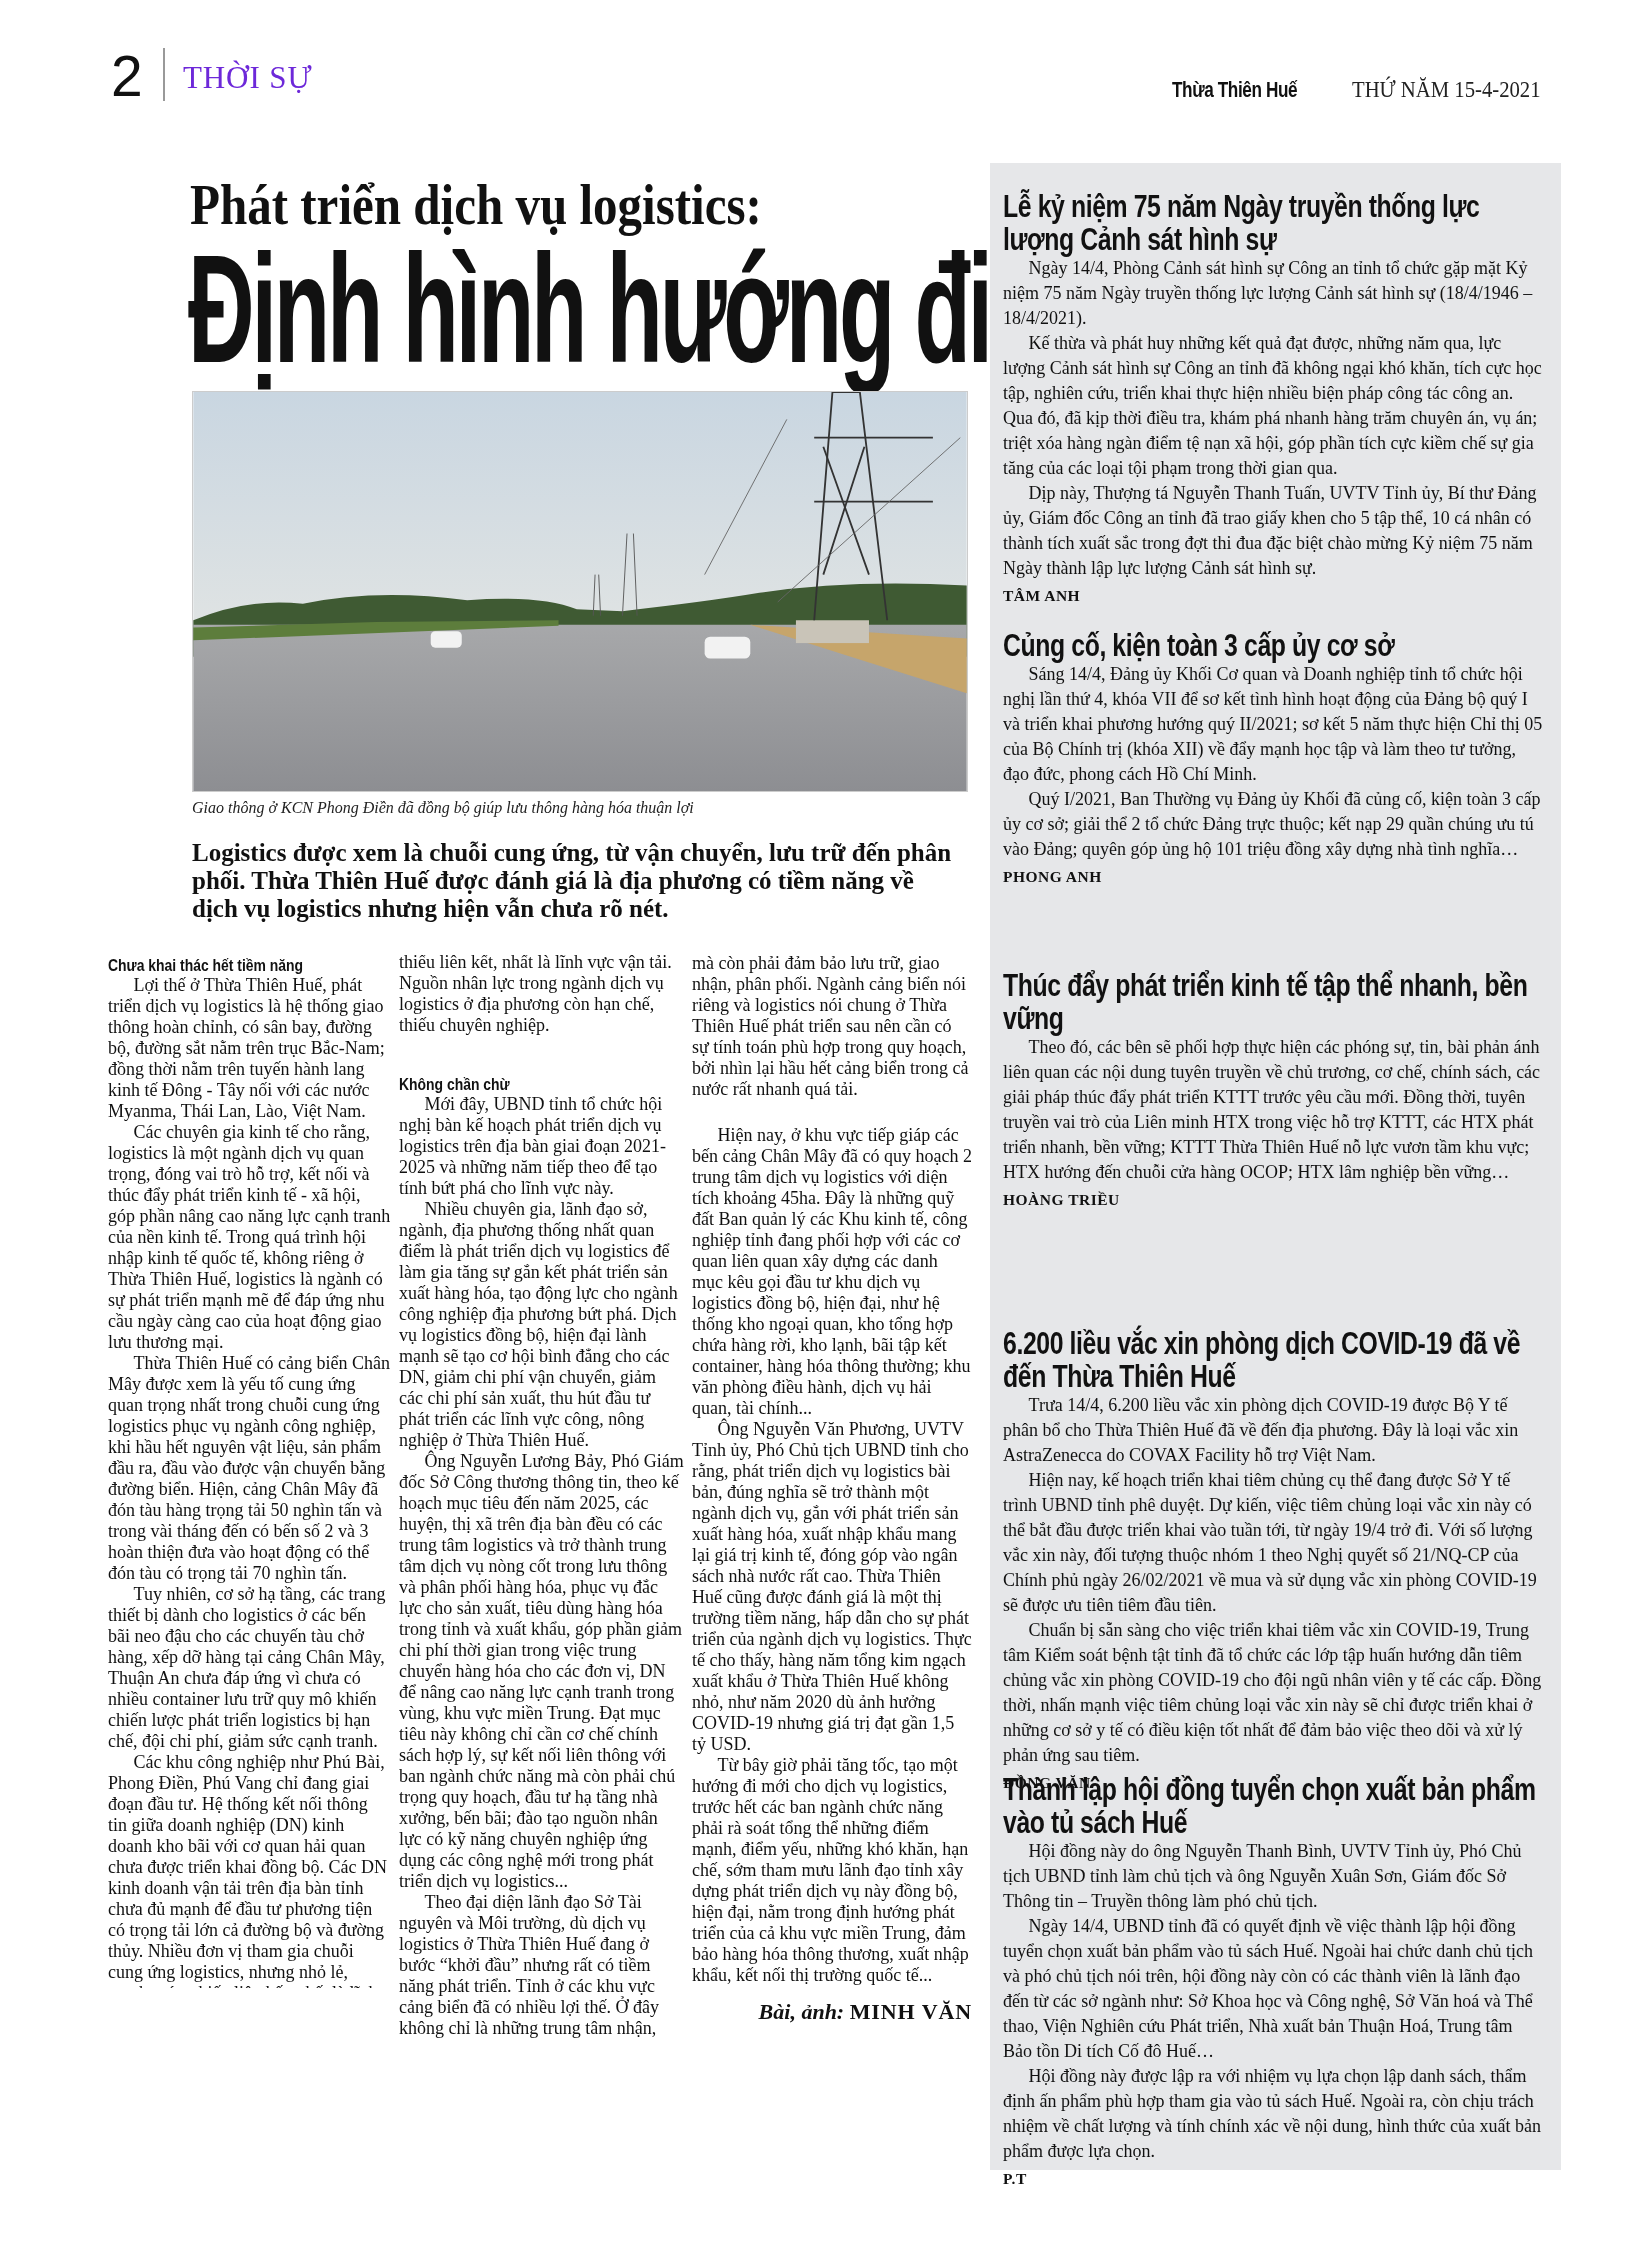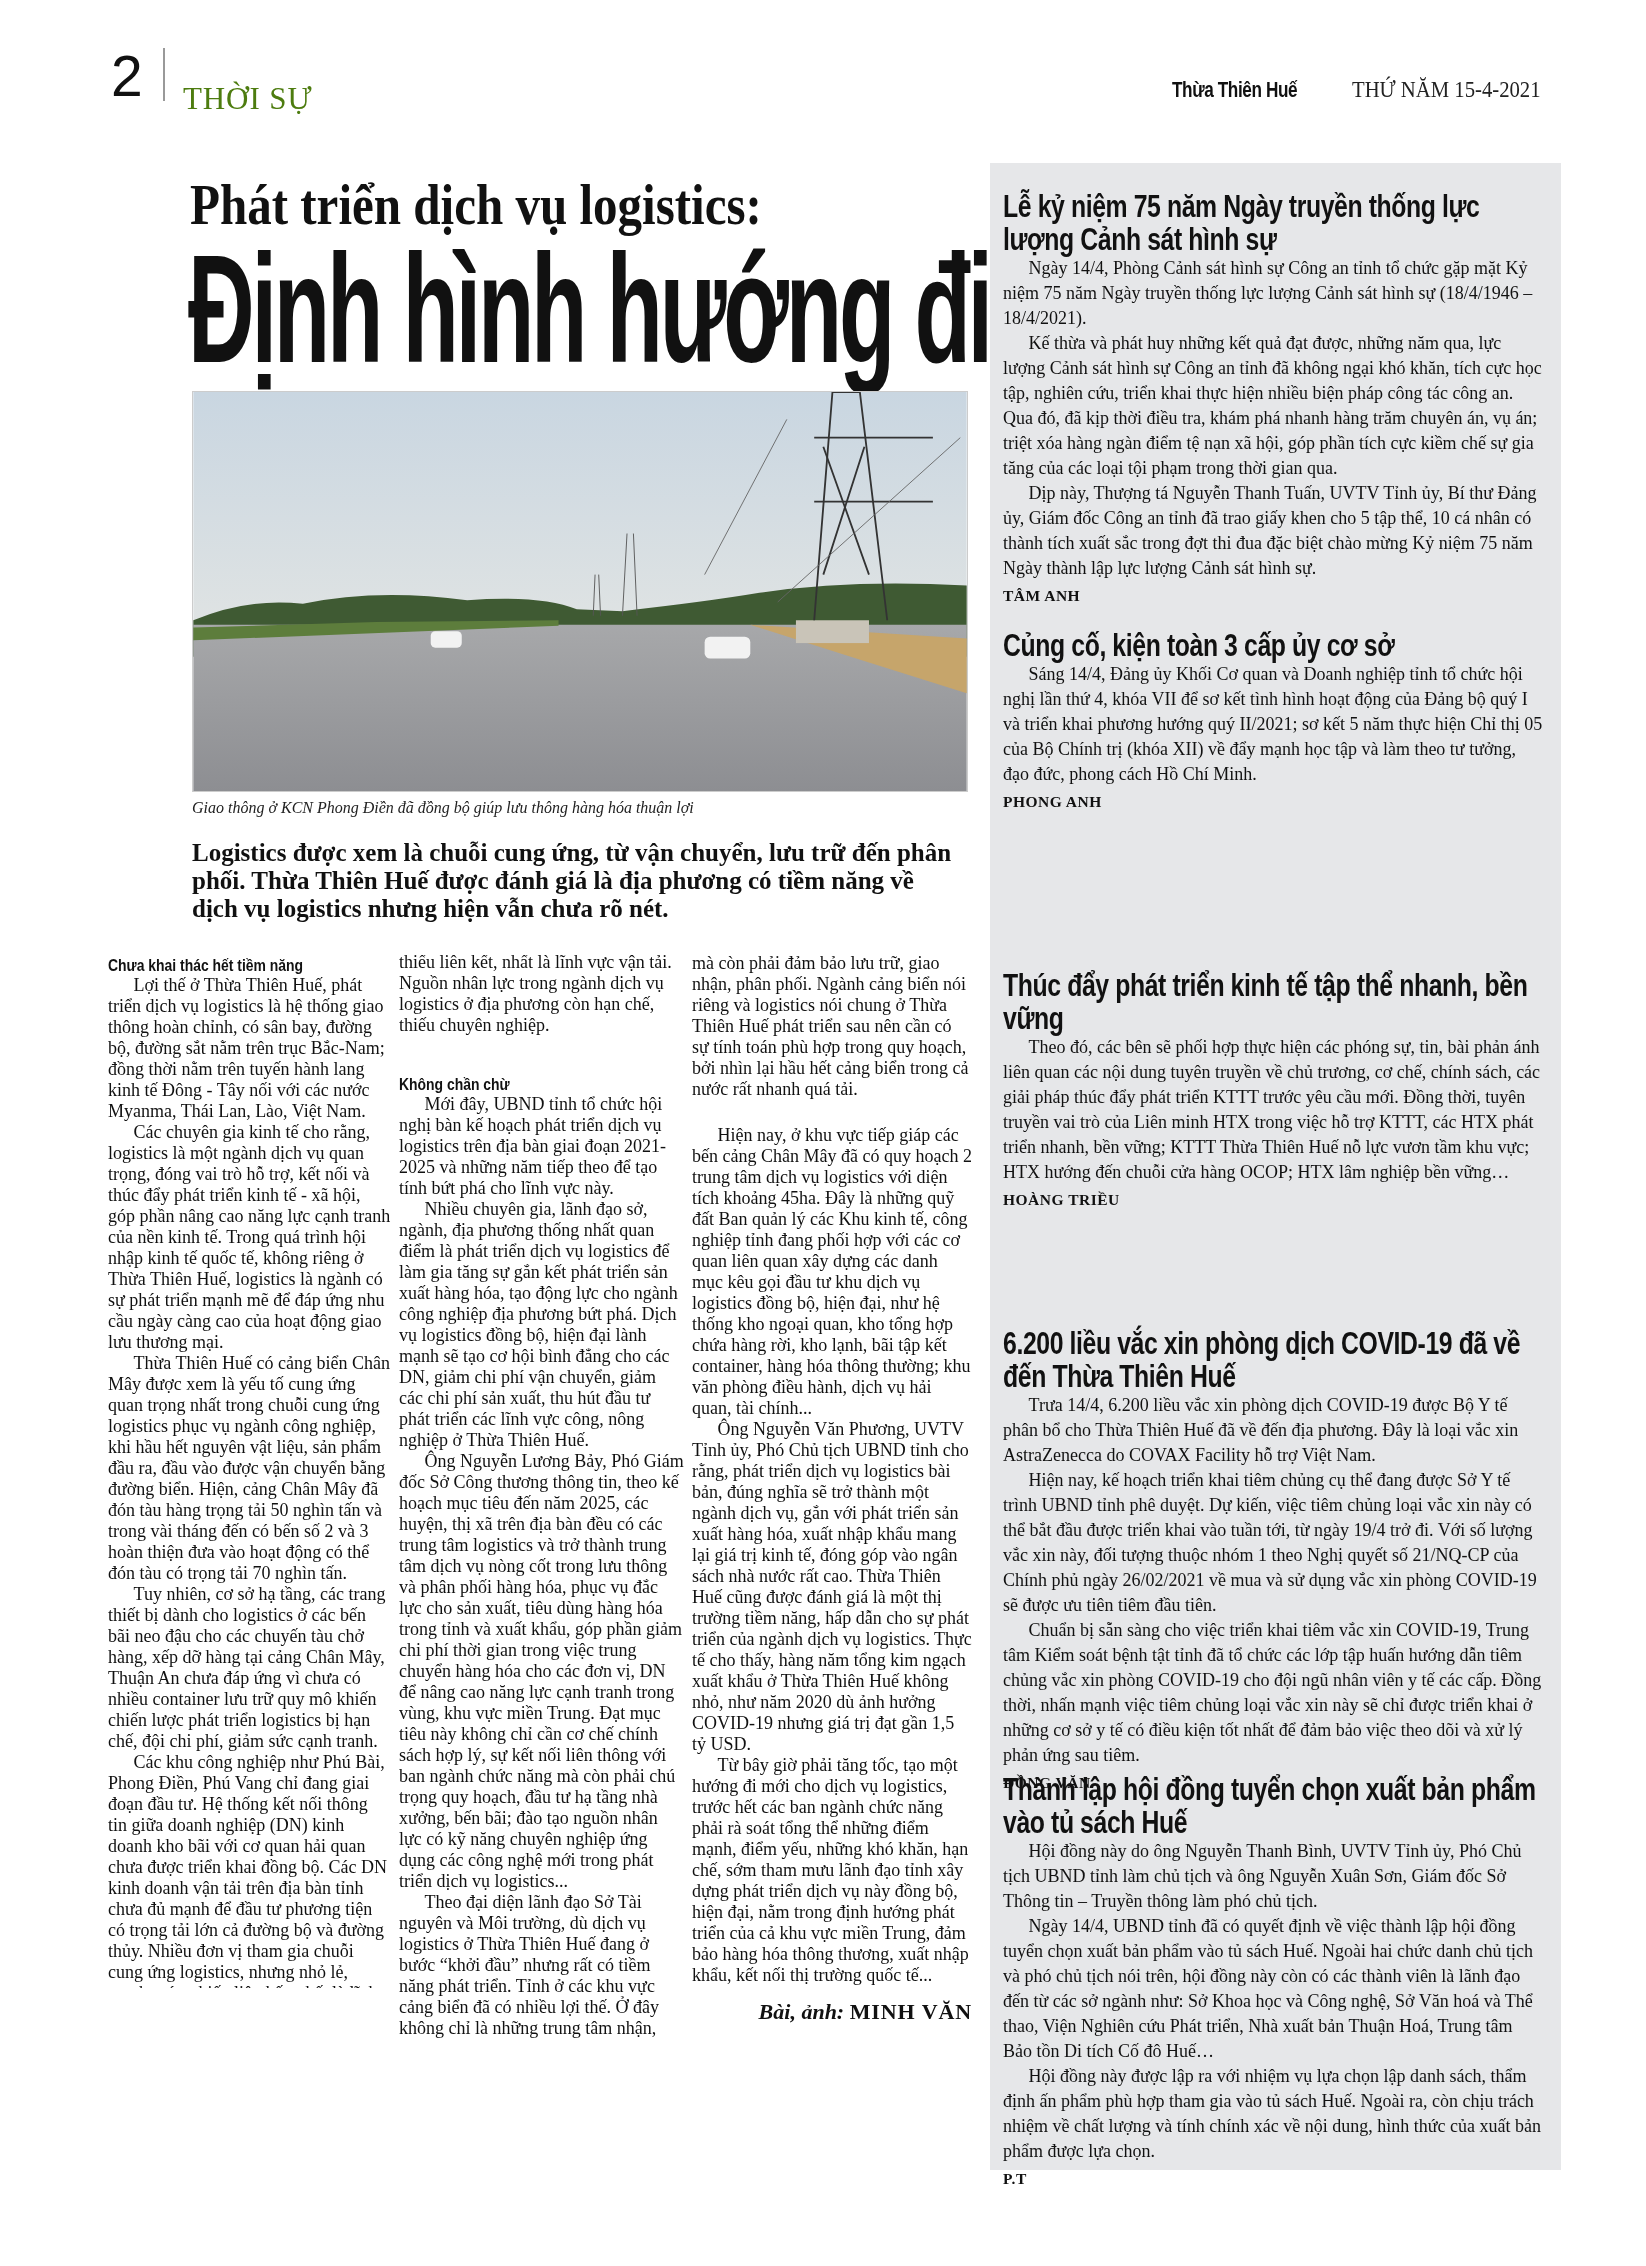--- a/index.html
+++ b/index.html
@@ -3,21 +3,21 @@
 <meta charset="utf-8">
 <style>
   html, body { margin:0; padding:0; background:#fff; }
   body { width:1647px; height:2267px; position:relative; overflow:hidden; color:#111;
          font-family:"Liberation Serif","DejaVu Serif",serif; }
   .abs { position:absolute; }
 
   
   #page-num { left:111px; top:48px; font-family:"Liberation Sans",sans-serif; font-size:57px; line-height:57px; color:#111; }
   #page-rule { left:163px; top:48px; width:1.8px; height:53px; background:#999; }
-  #section { left:183px; top:81px; font-size:31px; letter-spacing:0.9px; color:#4d7c0f; }
+  #section { left:183px; top:60px; font-size:31px; letter-spacing:0.9px; color:#6d28d9; }
   #paper-name { left:1172px; top:77px; font-family:"Liberation Sans",sans-serif; font-weight:bold; font-size:22px; transform:scaleX(0.78); transform-origin:left; letter-spacing:-0.5px; }
   #issue-date { left:1352px; top:77px; font-size:23px; color:#222; transform:scaleX(0.9); transform-origin:left; }
 
   
   #kicker { left:190px; top:175px; font-size:57px; font-weight:bold; line-height:60px; transform:scaleX(0.86); transform-origin:left; white-space:nowrap; }
   #headline { left:188px; top:227px; font-family:"Liberation Sans",sans-serif; font-weight:bold; font-size:154px; line-height:164px; letter-spacing:-5.5px; transform:scaleX(0.60); transform-origin:left; white-space:nowrap; }
   #photo { left:192px; top:391px; width:774px; height:399px; overflow:hidden; border:0.9px solid #ccc; }
   #caption { left:192px; top:797px; font-size:17.4px; font-style:italic; color:#222; white-space:nowrap; transform:scaleX(0.92); transform-origin:left; }
   #sapo { left:192px; top:839px; width:768px; font-size:25px; font-weight:bold; line-height:28px; }
 
@@ -126,20 +126,21 @@
   <h2>Lễ kỷ niệm 75 năm Ngày truyền thống lực lượng Cảnh sát hình sự</h2>
   <p>Ngày 14/4, Phòng Cảnh sát hình sự Công an tỉnh tổ chức gặp mặt Kỷ niệm 75 năm Ngày truyền thống lực lượng Cảnh sát hình sự (18/4/1946 – 18/4/2021).</p>
   <p>Kế thừa và phát huy những kết quả đạt được, những năm qua, lực lượng Cảnh sát hình sự Công an tỉnh đã không ngại khó khăn, tích cực học tập, nghiên cứu, triển khai thực hiện nhiều biện pháp công tác công an. Qua đó, đã kịp thời điều tra, khám phá nhanh hàng trăm chuyên án, vụ án; triệt xóa hàng ngàn điểm tệ nạn xã hội, góp phần tích cực kiềm chế sự gia tăng của các loại tội phạm trong thời gian qua.</p>
   <p>Dịp này, Thượng tá Nguyễn Thanh Tuấn, UVTV Tỉnh ủy, Bí thư Đảng ủy, Giám đốc Công an tỉnh đã trao giấy khen cho 5 tập thể, 10 cá nhân có thành tích xuất sắc trong đợt thi đua đặc biệt chào mừng Kỷ niệm 75 năm Ngày thành lập lực lượng Cảnh sát hình sự.</p>
   <div class="by">TÂM ANH</div>
 </div>
 
 <div class="brief" style="top:629px;">
   <h2>Củng cố, kiện toàn 3 cấp ủy cơ sở</h2>
   <p>Sáng 14/4, Đảng ủy Khối Cơ quan và Doanh nghiệp tỉnh tổ chức hội nghị lần thứ 4, khóa VII để sơ kết tình hình hoạt động của Đảng bộ quý I và triển khai phương hướng quý II/2021; sơ kết 5 năm thực hiện Chỉ thị 05 của Bộ Chính trị (khóa XII) về đẩy mạnh học tập và làm theo tư tưởng, đạo đức, phong cách Hồ Chí Minh.</p>
+  <p>Quý I/2021, Ban Thường vụ Đảng ủy Khối đã củng cố, kiện toàn 3 cấp ủy cơ sở; giải thể 2 tổ chức Đảng trực thuộc; kết nạp 29 quần chúng ưu tú vào Đảng; quyên góp ủng hộ 101 triệu đồng xây dựng nhà tình nghĩa…</p>
   <div class="by">PHONG ANH</div>
 </div>
 
 <div class="brief" style="top:969px;">
   <h2>Thúc đẩy phát triển kinh tế tập thể nhanh, bền vững</h2>
   <p>Theo đó, các bên sẽ phối hợp thực hiện các phóng sự, tin, bài phản ánh liên quan các nội dung tuyên truyền về chủ trương, cơ chế, chính sách, các giải pháp thúc đẩy phát triển KTTT trước yêu cầu mới. Đồng thời, tuyên truyền vai trò của Liên minh HTX trong việc hỗ trợ KTTT, các HTX phát triển nhanh, bền vững; KTTT Thừa Thiên Huế nỗ lực vươn tầm khu vực; HTX hướng đến chuỗi cửa hàng OCOP; HTX lâm nghiệp bền vững…</p>
   <div class="by">HOÀNG TRIỀU</div>
 </div>
 
 <div class="brief" style="top:1327px;">

